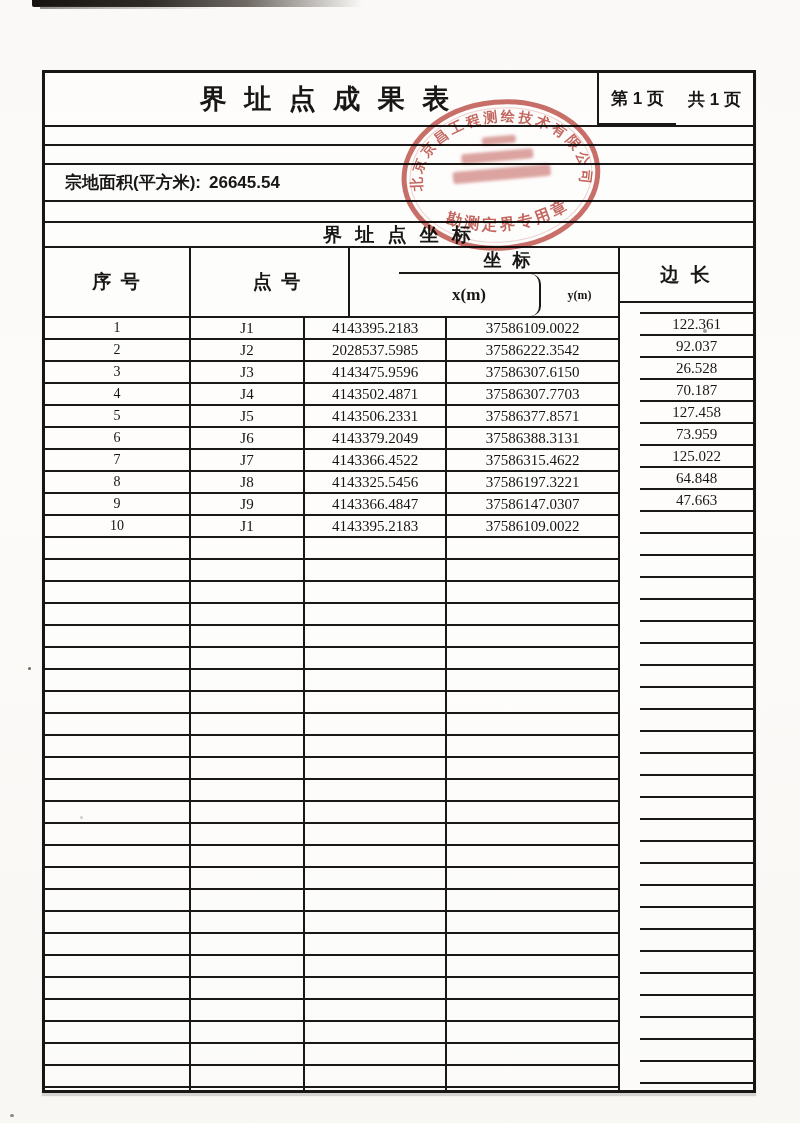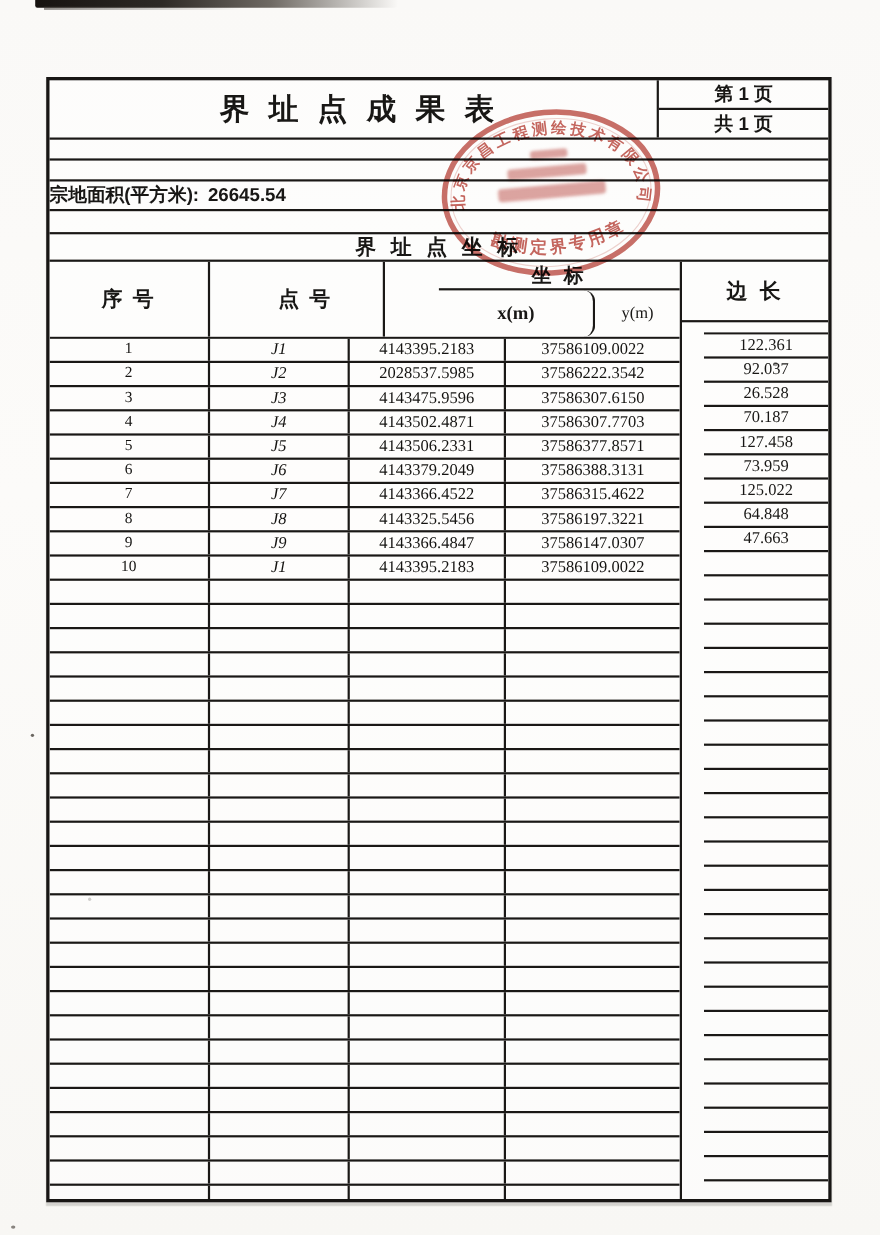--- a/index.html
+++ b/index.html
@@ -21,53 +21,53 @@
 
   
   .doc-table{position:absolute;left:42px;top:70px;width:714px;height:1023px;
     border:3px solid #181614;box-sizing:border-box;display:flex;flex-direction:column;
     background:rgba(255,255,255,.55);box-shadow:0 3px 1px rgba(120,114,106,.28);}
   .doc-table *{box-sizing:border-box;}
 
   .row-title{height:52px;display:flex;}
   .cell-title{flex:1;display:flex;align-items:center;justify-content:center;
     font-size:27px;font-weight:700;letter-spacing:5px;padding-left:12px;}
-  .cell-page{width:156px;border-left:2px solid #1a1816;display:flex;flex-direction:column;}
+  .cell-page{width:156px;border-left:2px solid #1a1816;display:flex;flex-direction:row;}
   .page-line{flex:1;display:flex;align-items:center;justify-content:center;
     font-size:17px;font-weight:700;}
   .page-line.first{border-bottom:2px solid #1a1816;}
 
   .row-thin{height:19px;border-top:2px solid #1a1816;}
-  .row-area{height:27px;border-top:2px solid #1a1816;display:flex;align-items:center;
-    padding-left:0;font-size:17px;font-weight:700;gap:8px;}
+  .row-area{height:37px;border-top:2px solid #1a1816;display:flex;align-items:center;
+    padding-left:20px;font-size:17px;font-weight:700;gap:8px;}
   .row-thin2{height:21px;border-top:2px solid #1a1816;}
   .row-sect{height:25px;border-top:2px solid #1a1816;display:flex;align-items:center;
     justify-content:center;font-size:19px;font-weight:700;letter-spacing:4px;}
 
   .main{flex:1;border-top:2px solid #1a1816;display:flex;overflow:hidden;}
   .left-block{width:573px;display:flex;flex-direction:column;overflow:hidden;}
   .header-row{height:68px;display:flex;gap:16px;}
   .h-seq{width:146px;border-right:2px solid #1a1816;display:flex;align-items:center;
     justify-content:center;font-size:19px;font-weight:700;letter-spacing:2px;}
   .h-pt{width:143px;border-right:2px solid #1a1816;display:flex;align-items:center;
     justify-content:center;font-size:19px;font-weight:700;letter-spacing:2px;}
   .h-coords{flex:1;display:flex;flex-direction:column;padding-left:33px;}
   .h-coord-top{height:26px;border-bottom:2px solid #1a1816;display:flex;align-items:center;
     justify-content:center;font-size:18px;font-weight:700;letter-spacing:3px;}
   .h-coord-bottom{flex:1;display:flex;}
   .h-x{width:142px;border-right:2px solid #1a1816;display:flex;align-items:center;
     justify-content:center;font-family:"Liberation Serif",serif;font-size:17px;font-weight:700;border-radius:10px;}
   .h-y{flex:1;display:flex;align-items:center;justify-content:center;
-    font-family:"Liberation Serif",serif;font-size:15px;font-weight:400;}
+    font-family:"Liberation Serif",serif;font-size:12px;font-weight:700;}
 
   .trow{height:22px;display:flex;border-top:2px solid #1a1816;flex:0 0 auto;}
   .c{display:flex;align-items:center;justify-content:center;
      font-family:"Liberation Serif",serif;font-size:15px;color:#141311;}
   .c.seq{width:146px;border-right:2px solid #1a1816;font-size:14px;}
-  .c.pt{width:127px;border-right:2px solid #1a1816;font-style:italic;}
+  .c.pt{width:114px;border-right:2px solid #1a1816;}
   .c.xv{width:142px;border-right:2px solid #1a1816;}
   .c.yv{flex:1;}
 
   .side-col{flex:1;border-left:2px solid #1a1816;display:flex;flex-direction:column;overflow:hidden;}
   .side-header{height:53px;display:flex;align-items:center;justify-content:center;
     font-size:19px;font-weight:700;letter-spacing:3px;flex:0 0 auto;}
   .side-half{height:11px;border-top:2px solid #1a1816;flex:0 0 auto;}
   .edge-cell{height:22px;border-top:2px solid #1a1816;display:flex;align-items:center;
     justify-content:center;font-family:"Liberation Serif",serif;font-size:15px;flex:0 0 auto;}
 

